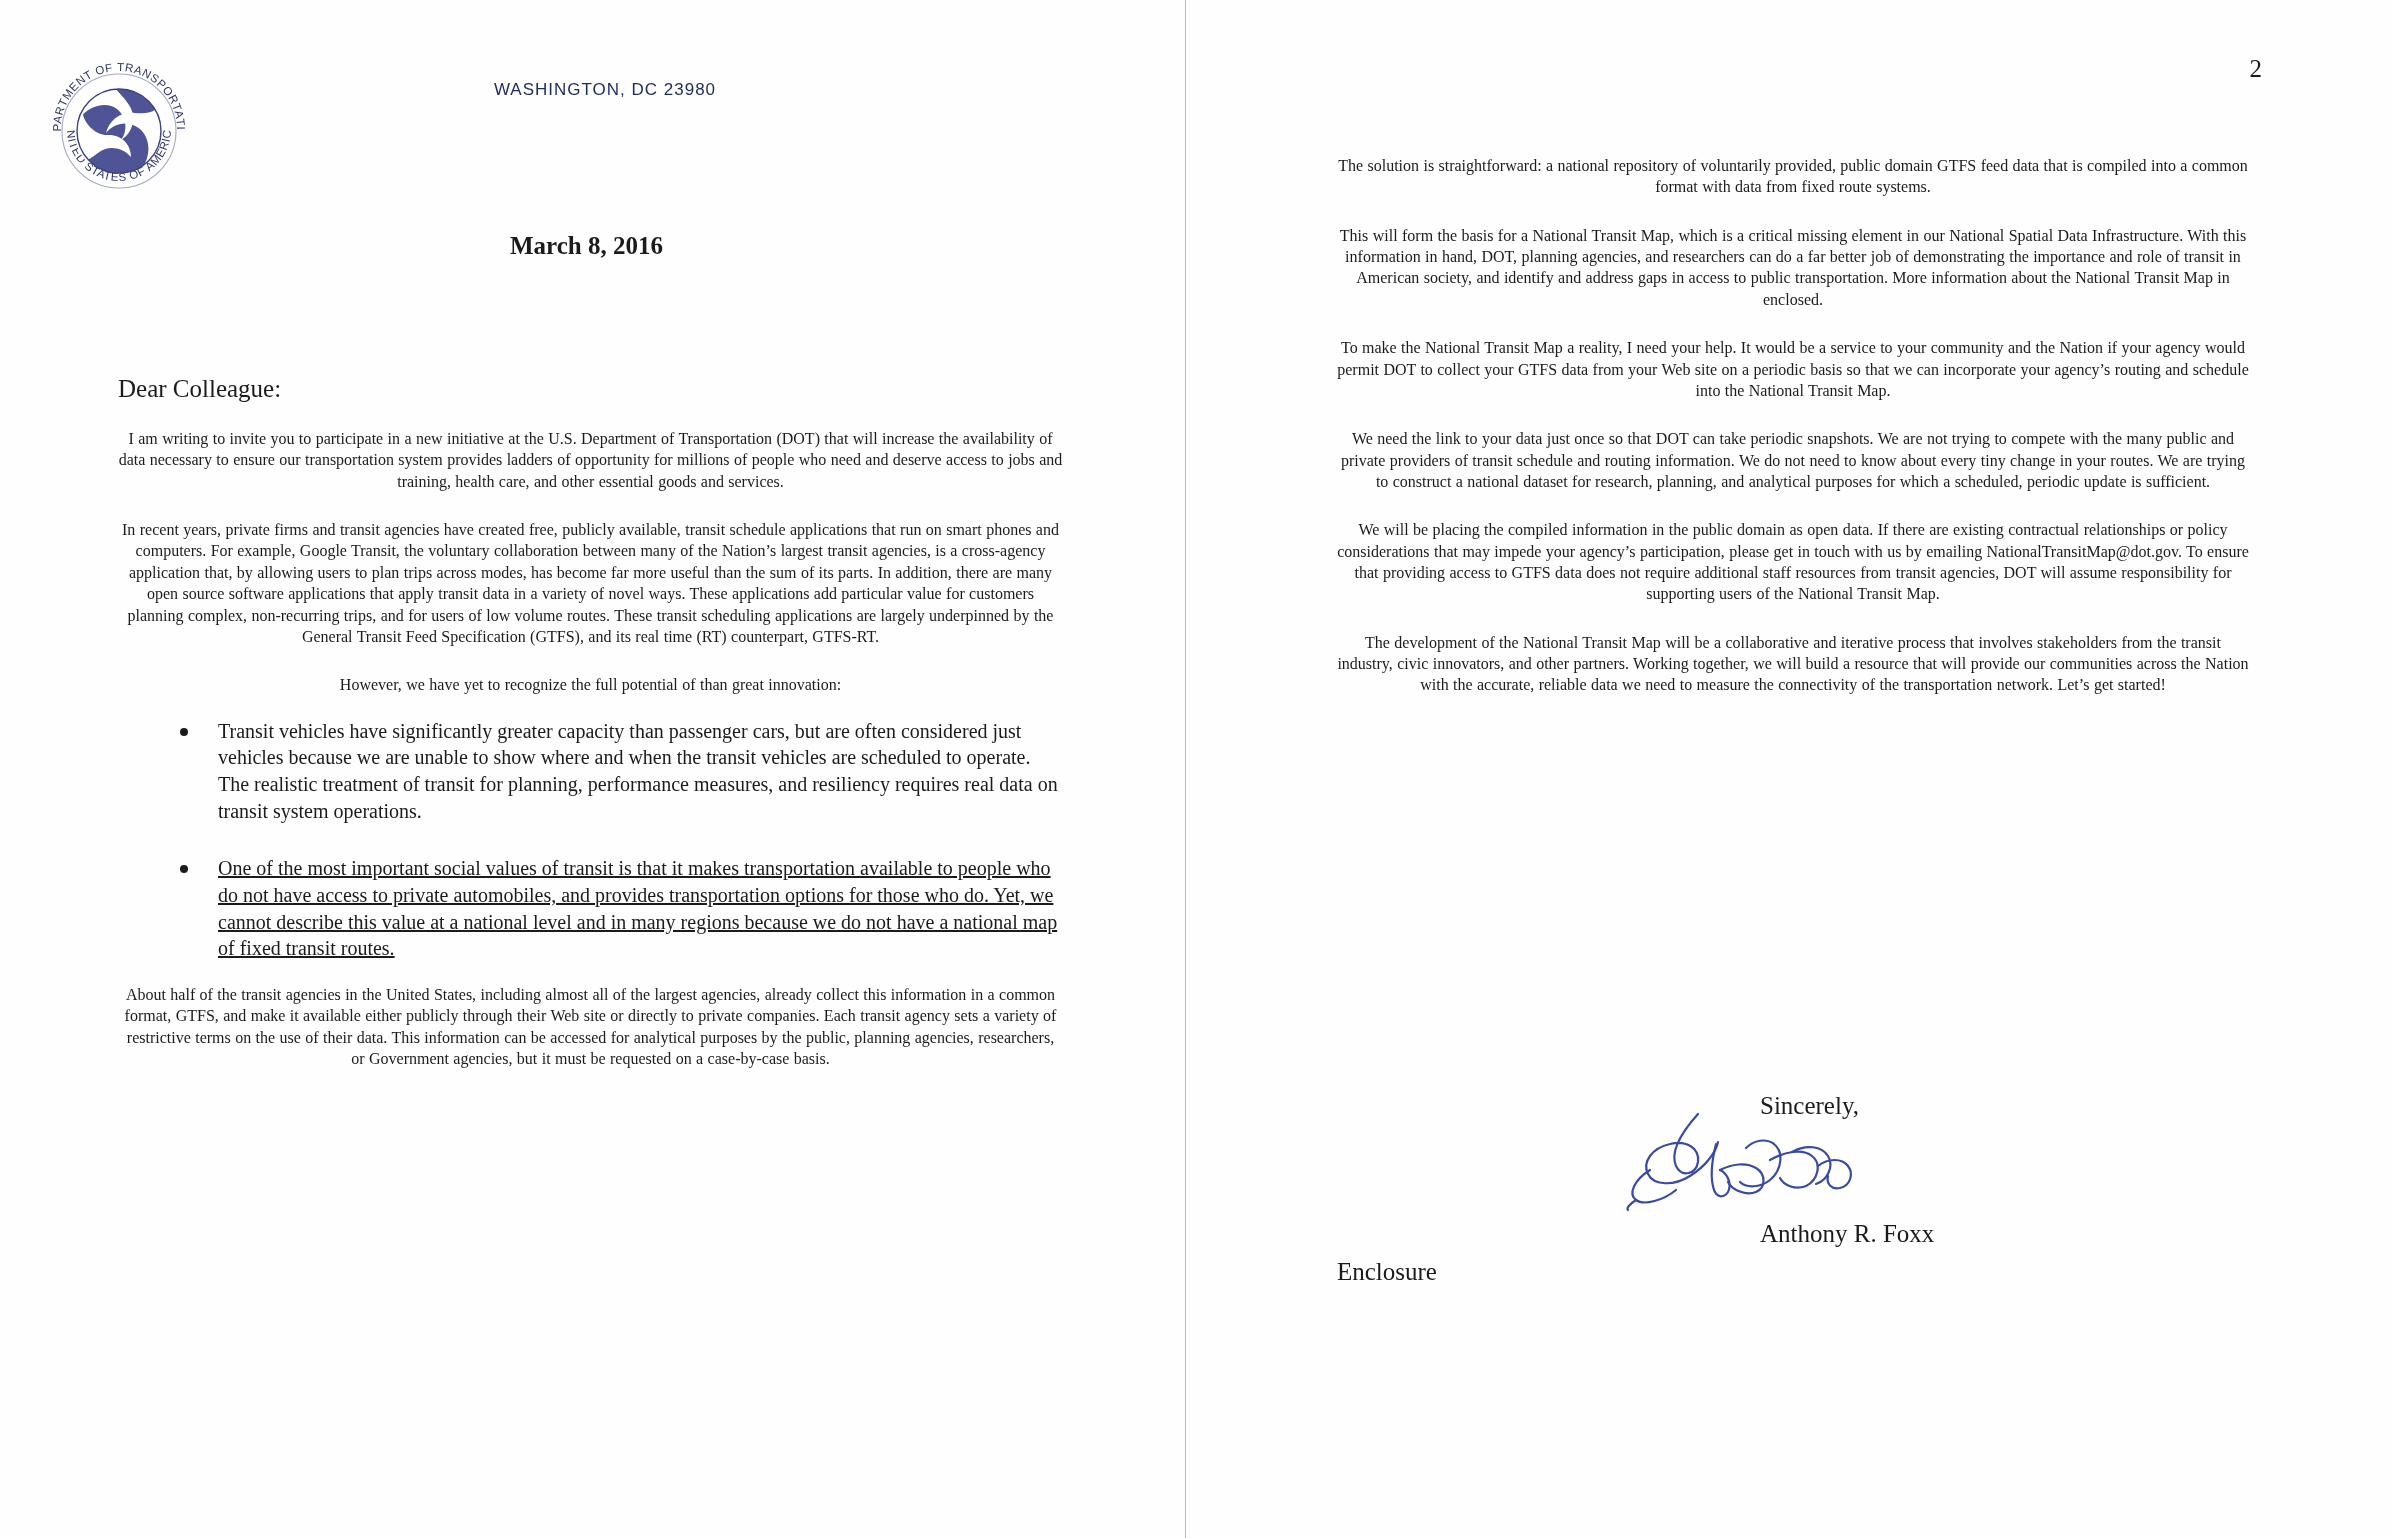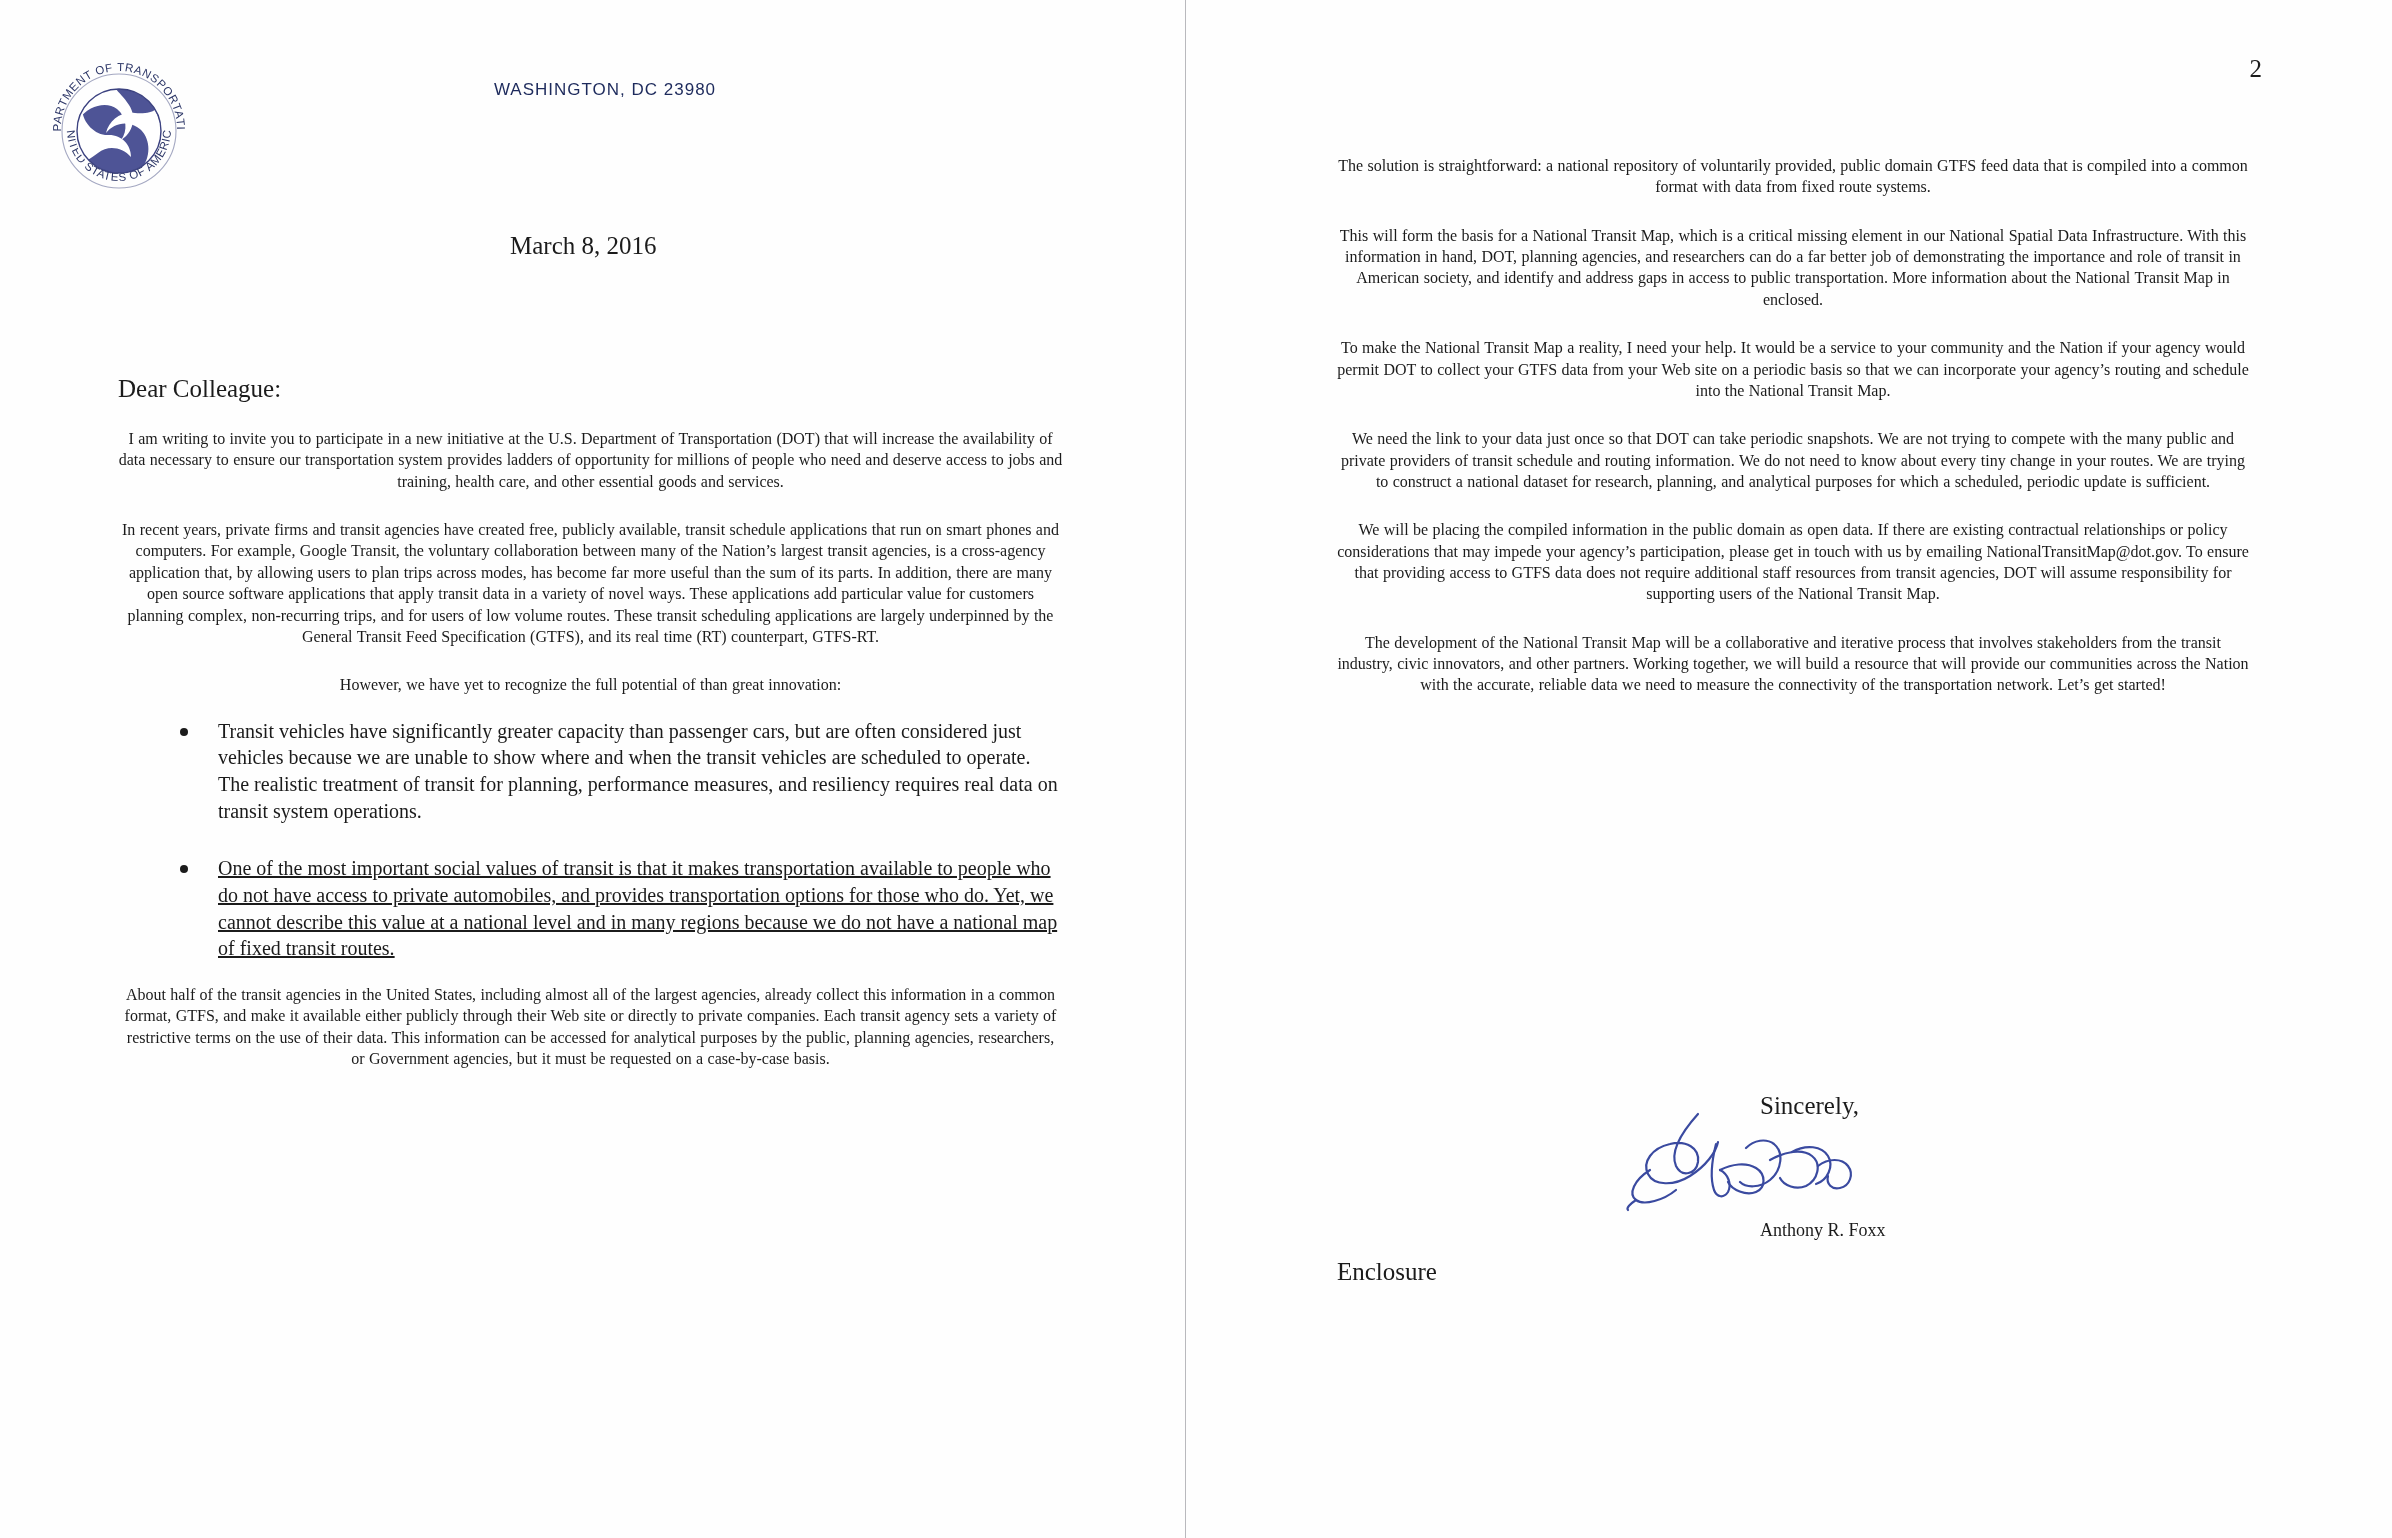--- a/index.html
+++ b/index.html
@@ -79,20 +79,21 @@
     margin-top: 5px;
     white-space: nowrap;
   }
 
   
   .date {
     position: absolute;
     top: 232px;
     left: 510px;
     font-size: 25px;
+    font-weight: bold;
   }
   .salutation {
     position: absolute;
     top: 375px;
     left: 118px;
     font-size: 25px;
   }
 
   .body-col {
     position: absolute;
@@ -156,21 +157,21 @@
   }
   .sincerely {
     font-size: 25px;
     margin-left: 100px;
   }
   .sig-svg {
     display: block;
     margin: -16px 0 0 -40px;
   }
   .signer-name {
-    font-size: 18px;
+    font-size: 25px;
     margin-left: 100px;
     margin-top: -4px;
   }
 
   .enclosure {
     position: absolute;
     top: 1258px;
     left: 1337px;
     font-size: 25px;
   }

